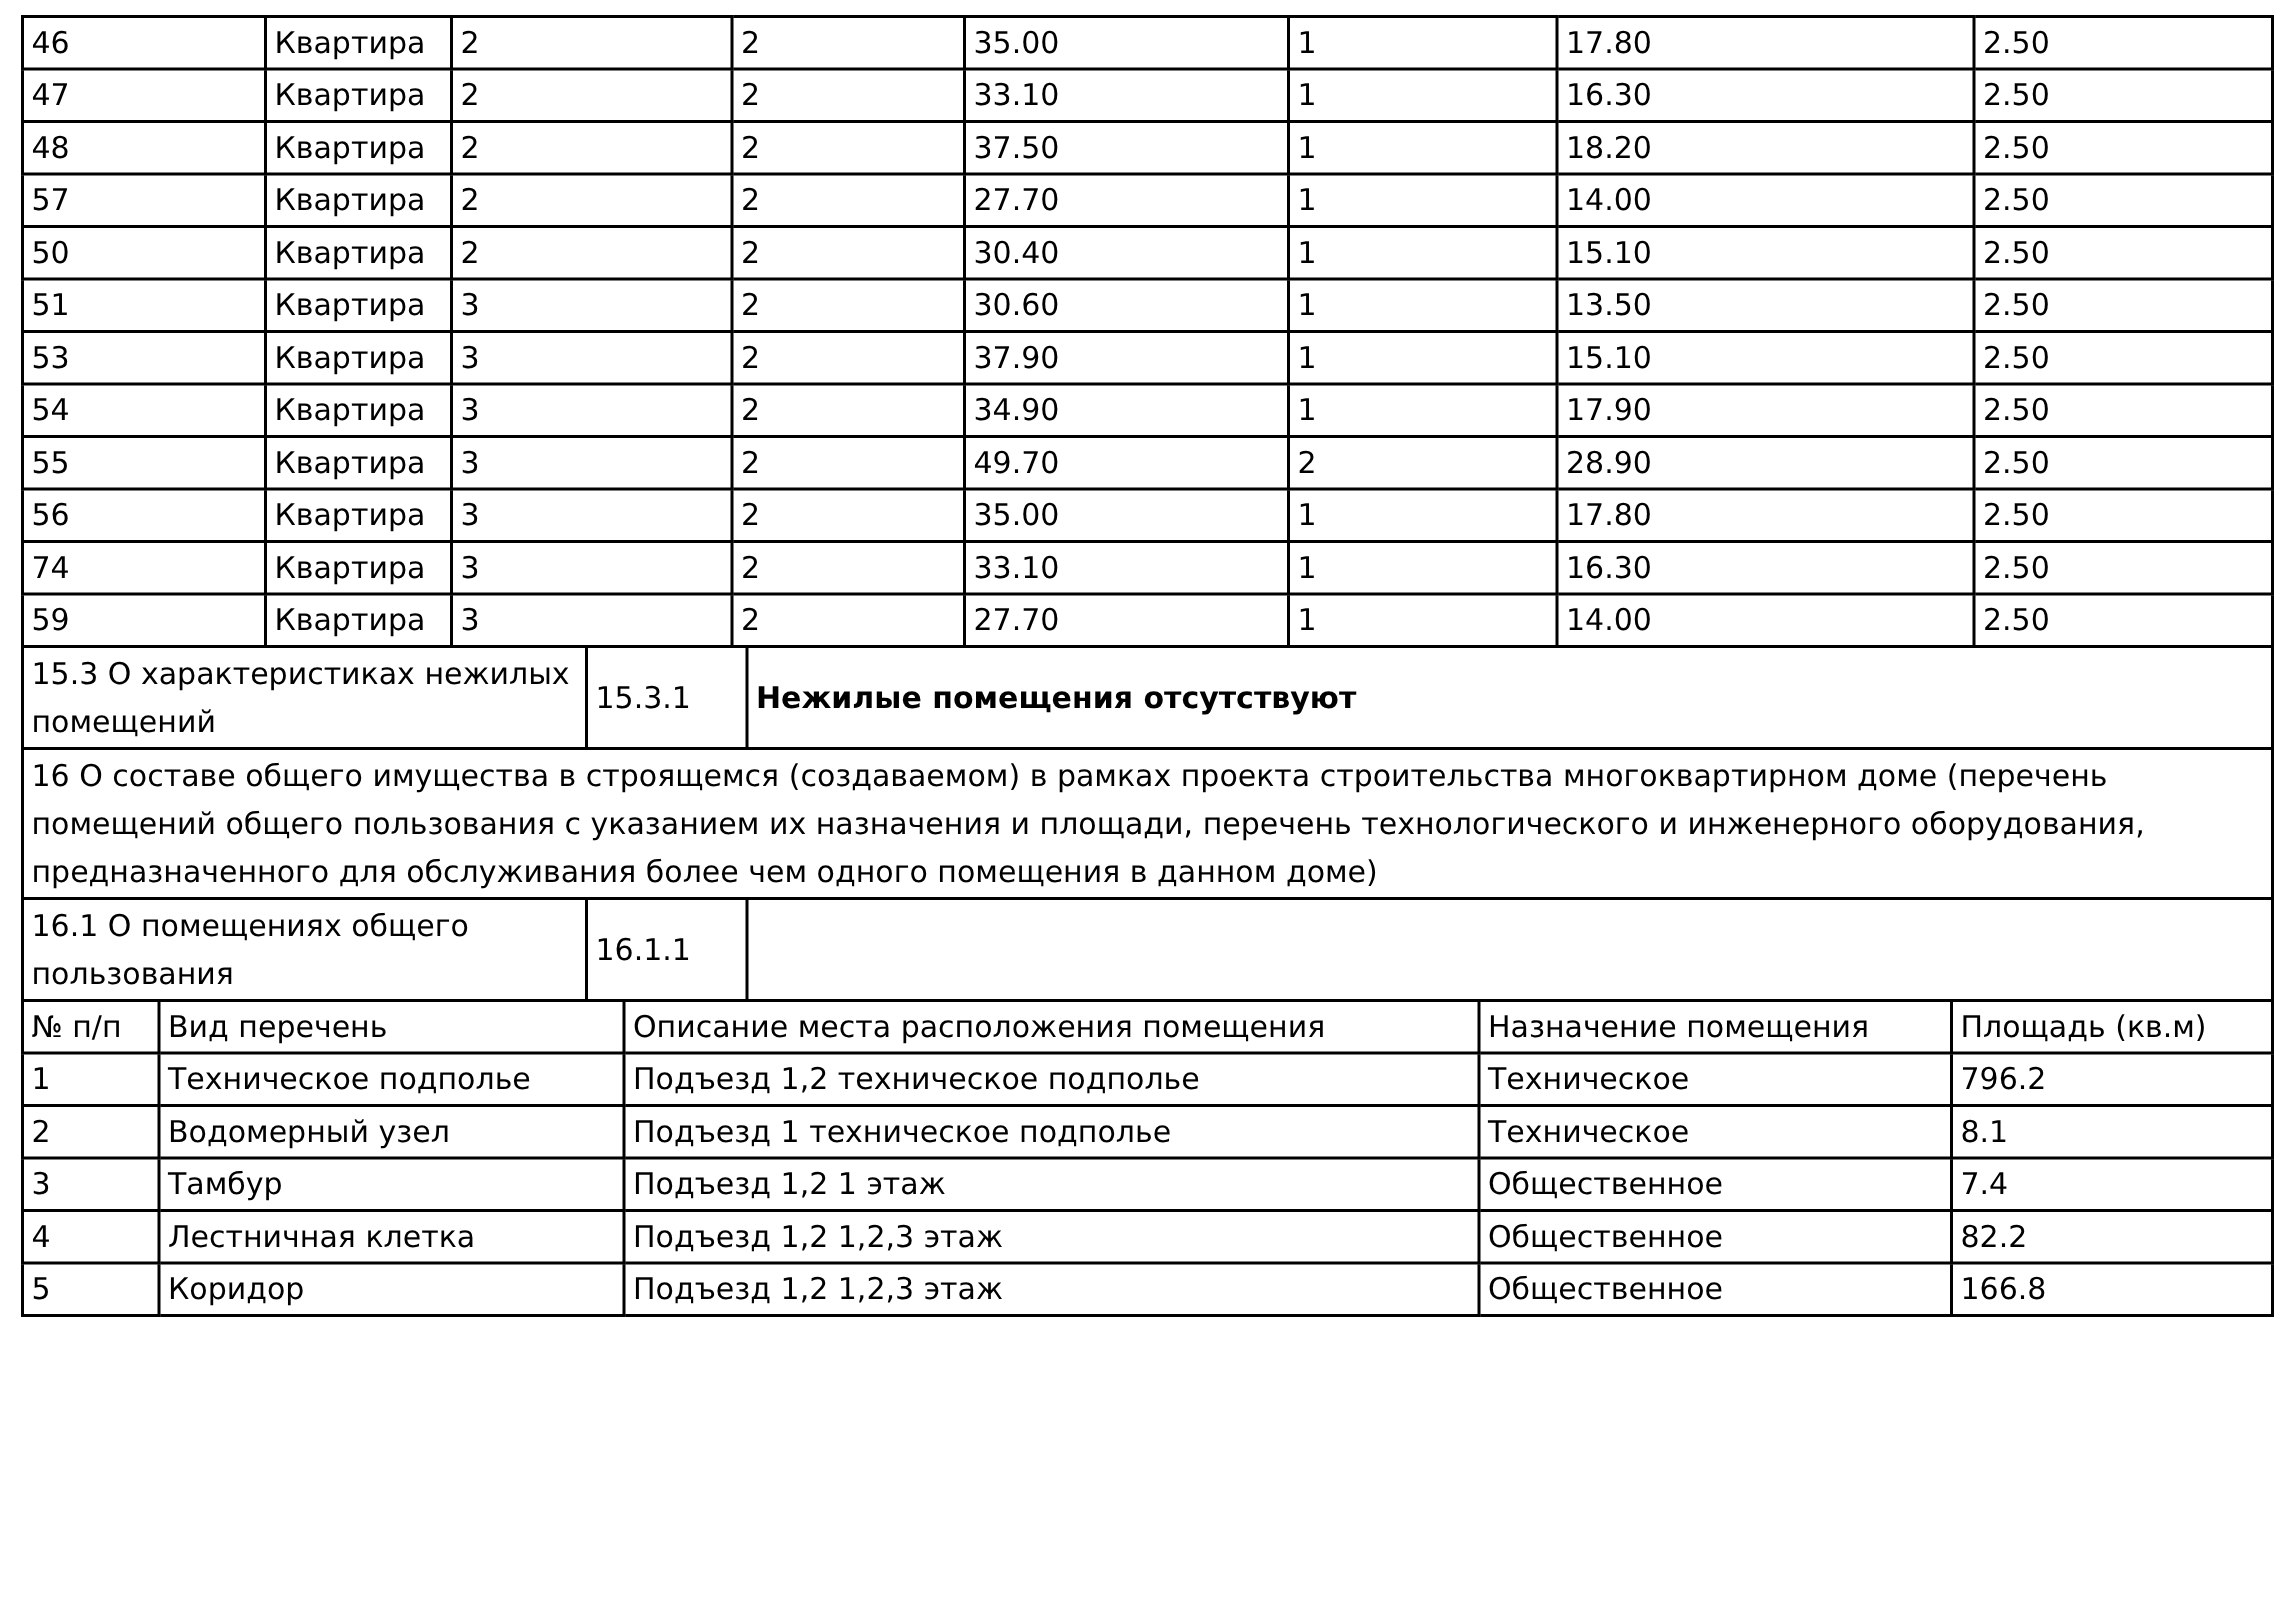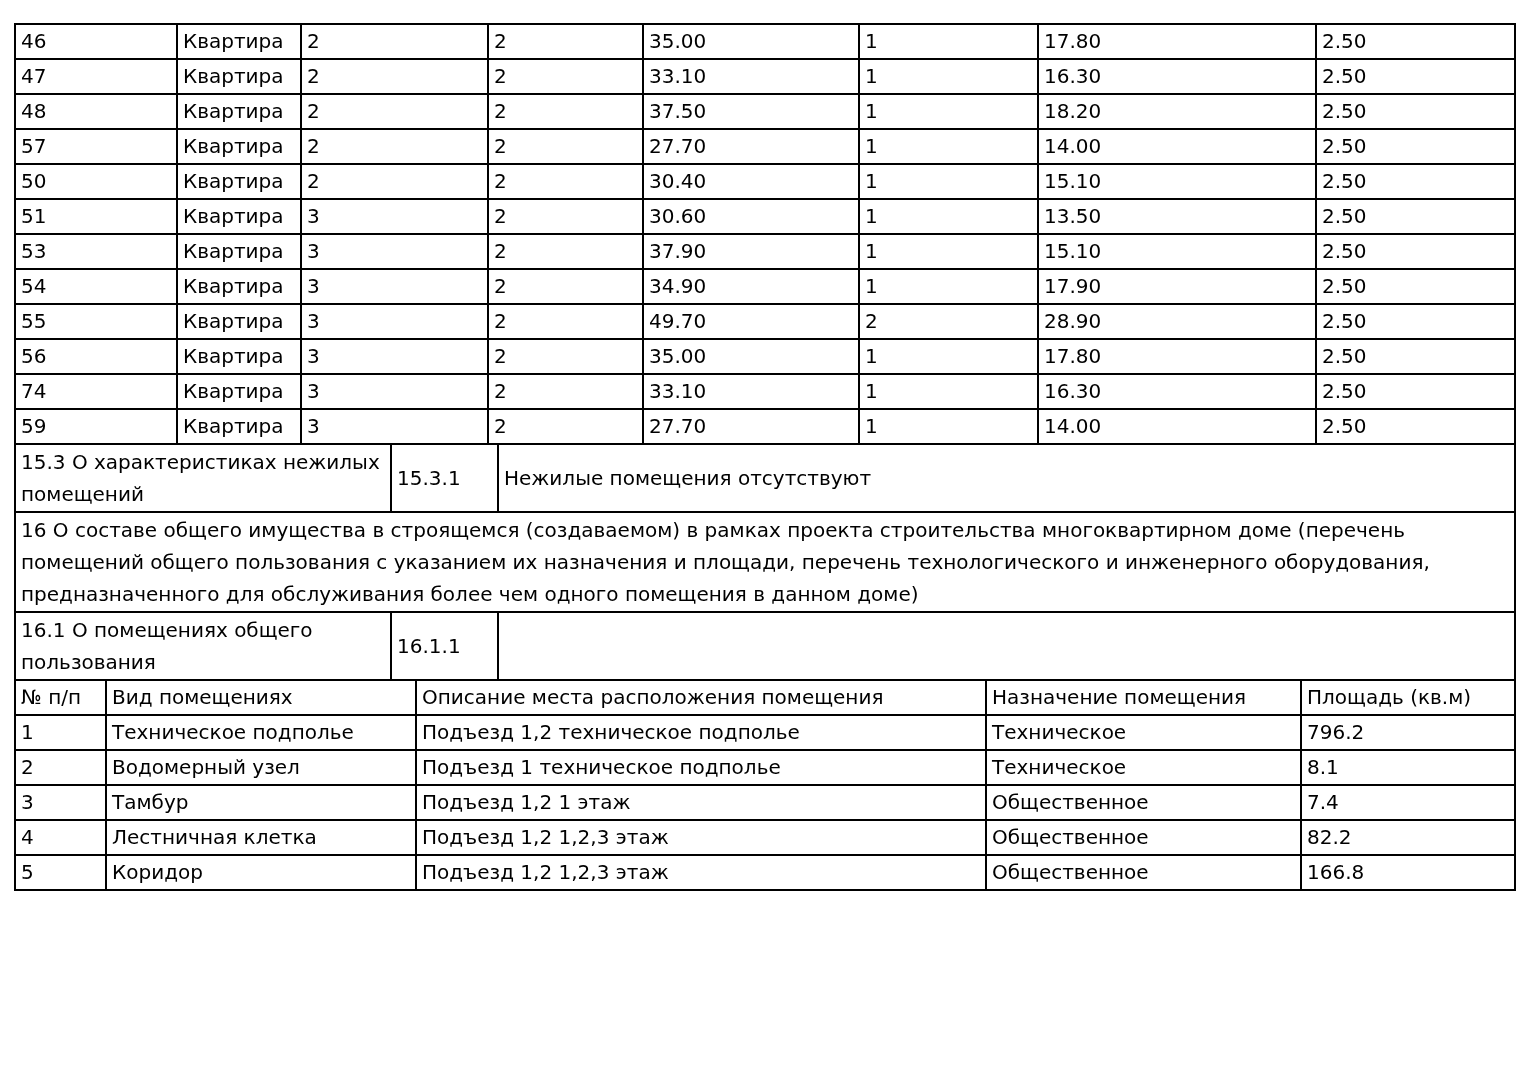--- a/index.html
+++ b/index.html
@@ -3,21 +3,21 @@
 <meta charset="utf-8">
 <style>
   * { box-sizing: border-box; }
   html, body {
     margin: 0; padding: 0;
     background: #ffffff;
     color: #000000;
     font-family: "DejaVu Sans", "Liberation Sans", sans-serif;
   }
   body { width: 1528px; height: 1080px; overflow: hidden; }
-  .page { padding: 23px 14px; }
+  .page { padding: 10px 14px; }
 
   table.tbl {
     border-collapse: collapse;
     table-layout: fixed;
     width: 1500px;
     margin-top: -2px;           
     font-size: 20px;
     line-height: 31px;
   }
   table.tbl:first-child { margin-top: 0; }
@@ -31,21 +31,21 @@
 
   
   .rows35 tr { height: 35px; }
   .rows35 td { white-space: nowrap; }
 
   .h65 { height: 65px; }
   .h100 { height: 100px; }
 
   .vtop { vertical-align: top; margin-left: 28px; }
   .vmid { vertical-align: middle; }
-  .bold { font-weight: normal; }
+  .bold { font-weight: bold; }
   .wrap td { white-space: normal; line-height: 32px; }
 </style>
 </head>
 <body>
 
 <div class="page">
 
   <table class="tbl rows35">
     <colgroup>
       <col style="width:162px">
@@ -226,21 +226,21 @@
     <colgroup>
       <col style="width:91px">
         <col style="width:310px">
         <col style="width:570px">
       <col style="width:315px">
         <col style="width:214px">
     </colgroup>
     <tbody>
       <tr>
         <td>№ п/п</td>
-        <td>Вид помещениях</td>
+        <td>Вид перечень</td>
         <td>Описание места расположения помещения</td>
         <td>Назначение помещения</td>
         <td>Площадь (кв.м)</td>
       </tr>
     </tbody>
     <tbody>
         <tr>
           <td>1</td>
           <td>Техническое подполье</td>
           <td>Подъезд 1,2 техническое подполье</td>

